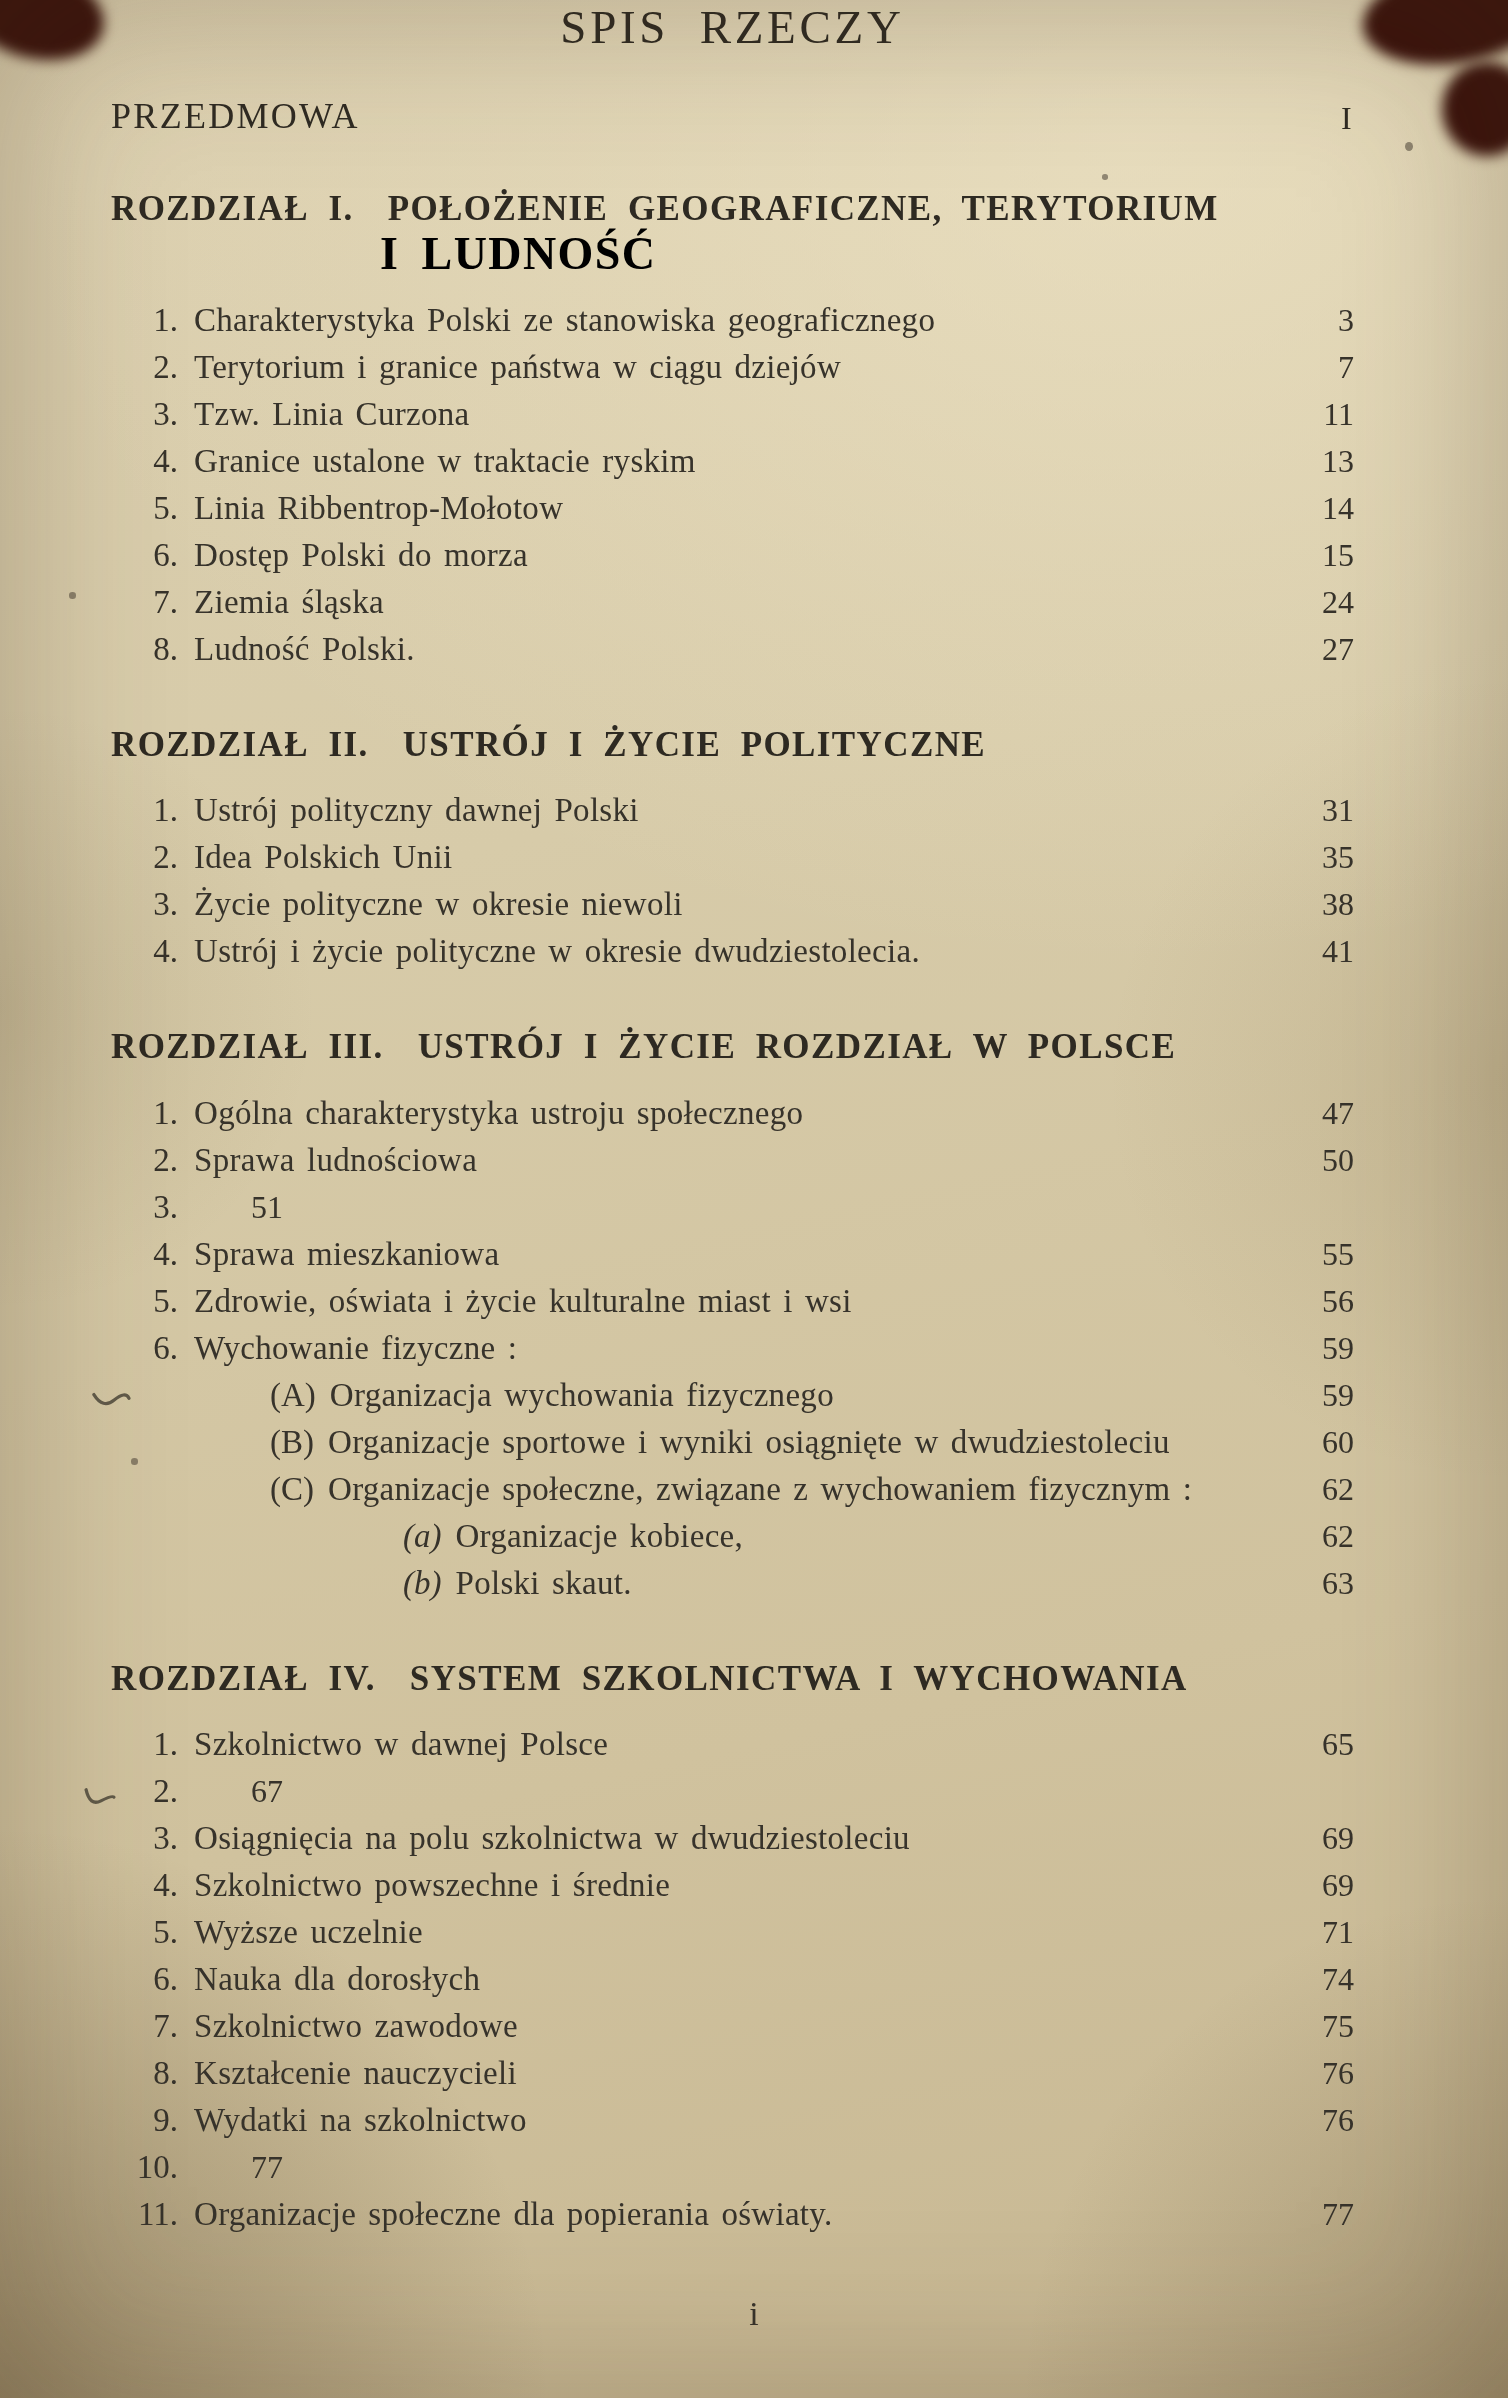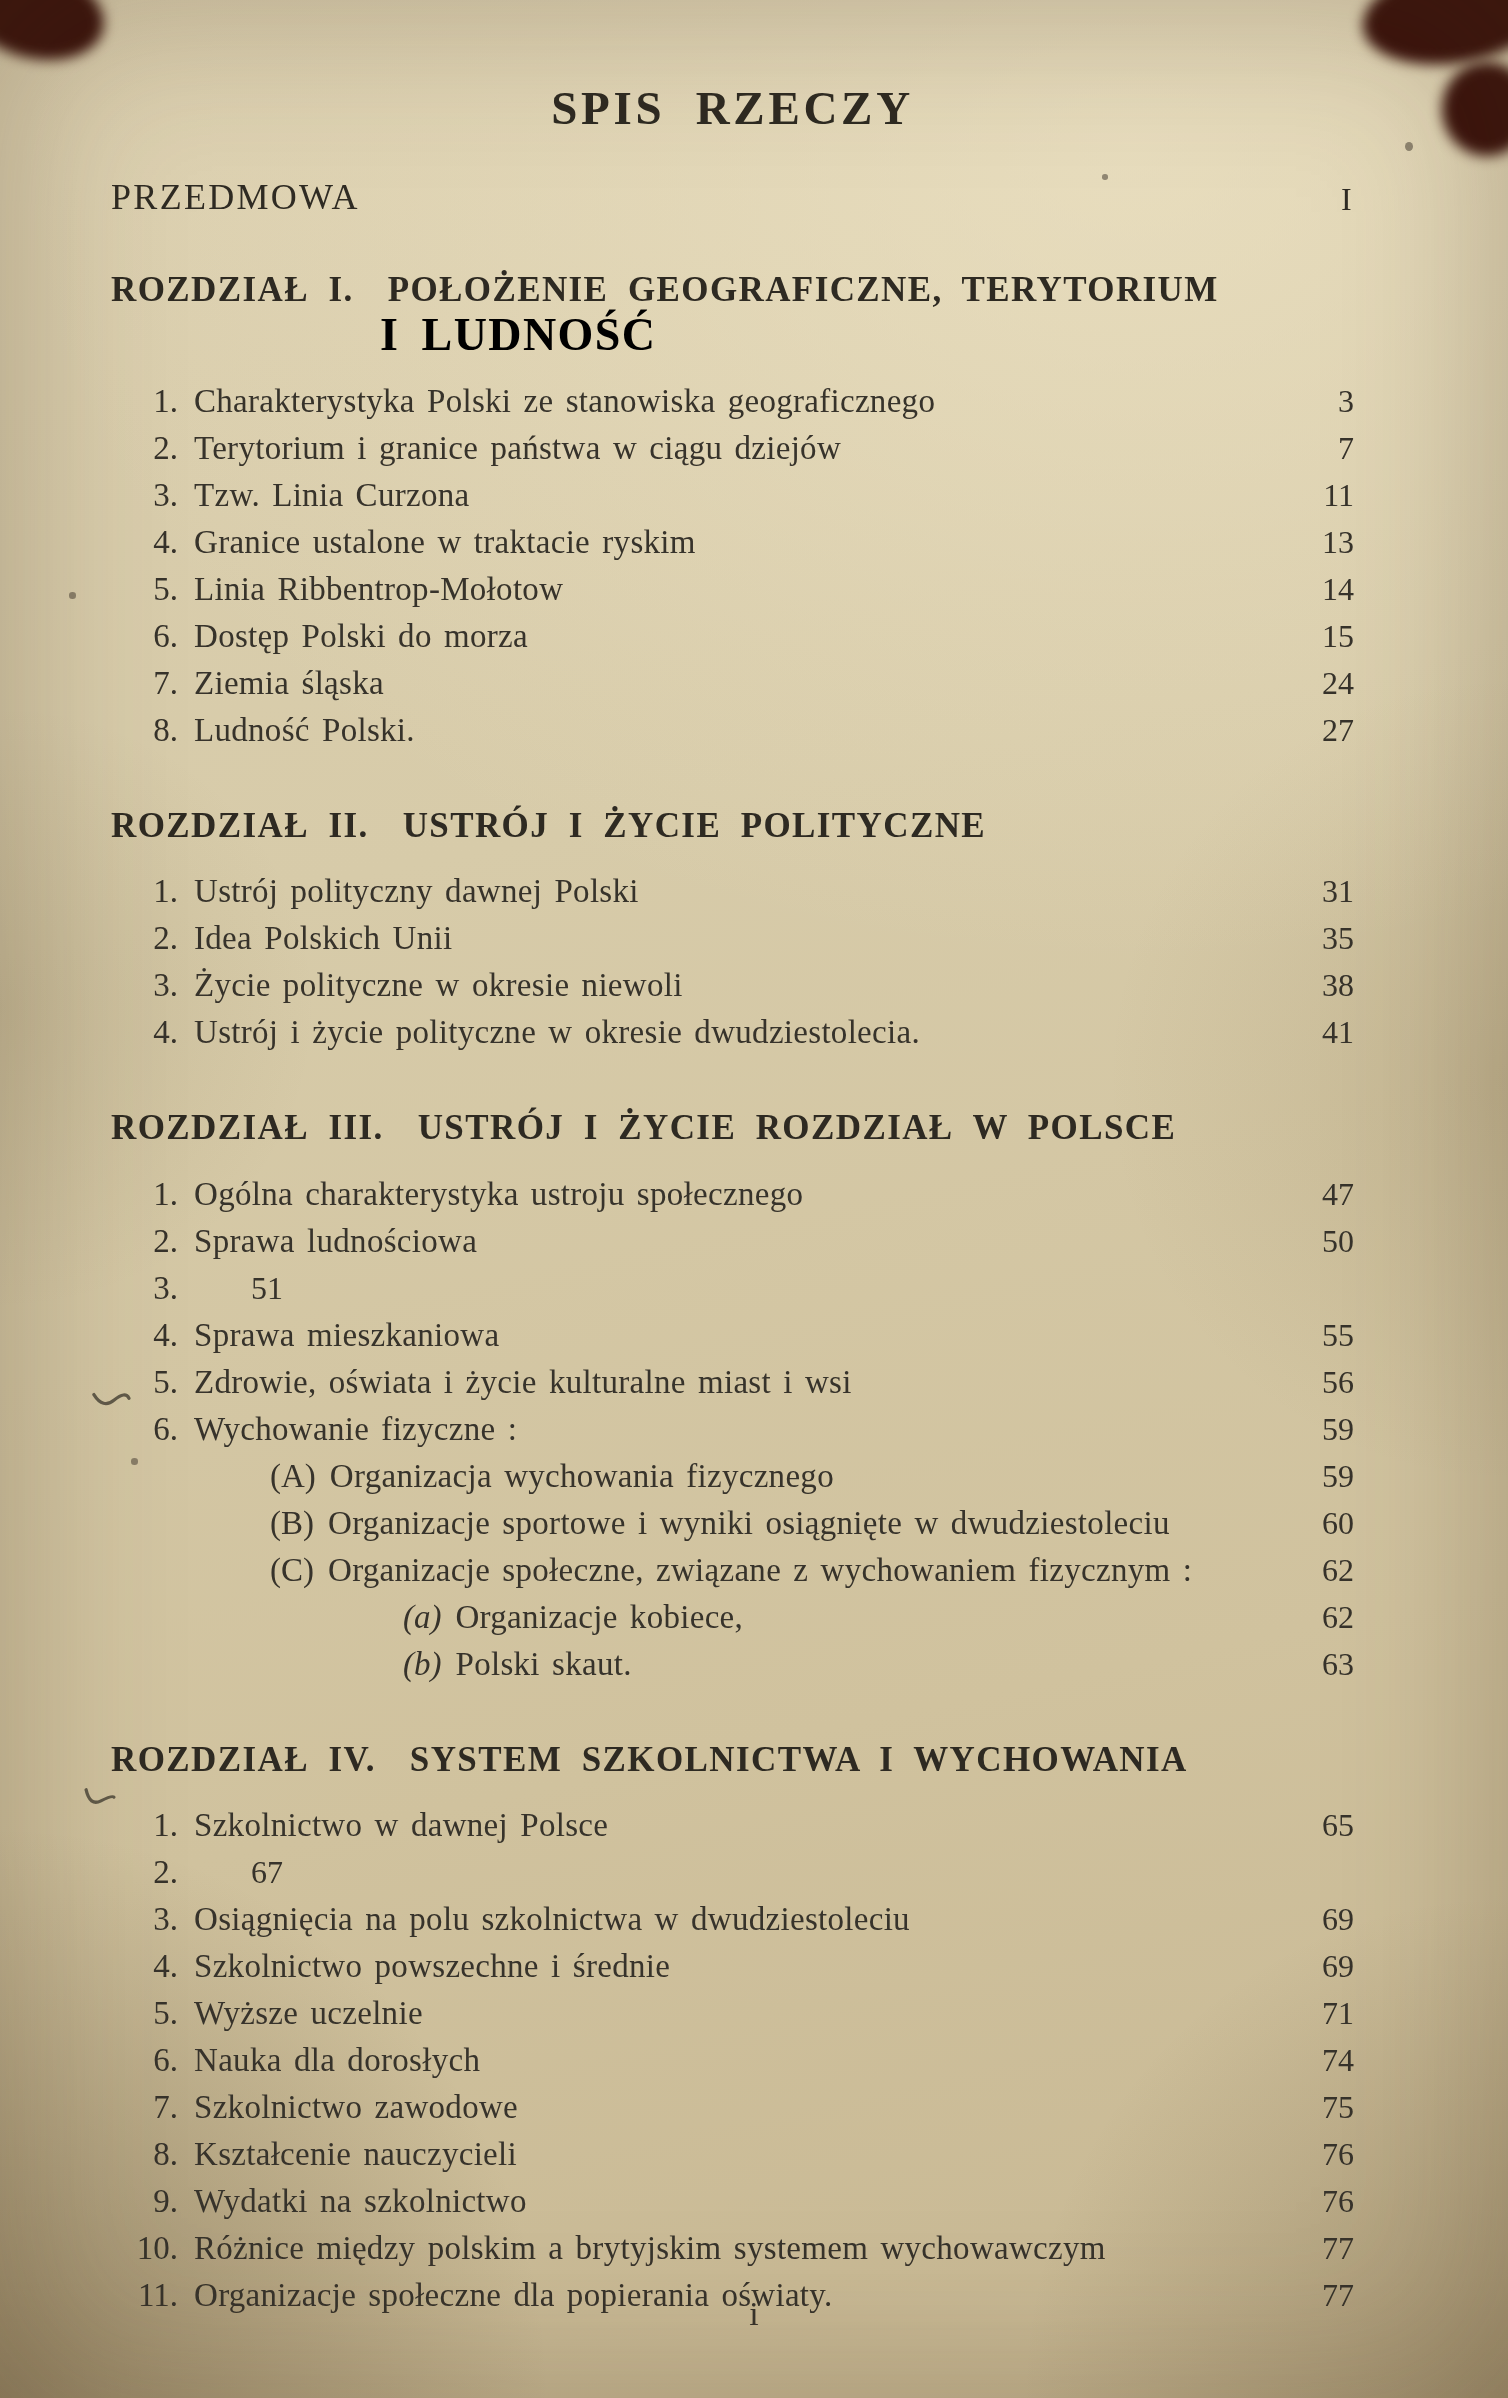--- a/index.html
+++ b/index.html
@@ -33,22 +33,22 @@
   .speck { position:absolute; z-index:5; background:#4a4236; border-radius:50%; opacity:.55; }
   .speck.s1 { left:69px;  top:592px;  width:6.6px; height:6.6px; }
   .speck.s2 { left:1405px; top:142px; width:8.4px; height:9.4px; }
   .speck.s3 { left:1102px; top:174px; width:5.6px; height:5.6px; }
   .speck.s4 { left:131px; top:1458px; width:6.6px; height:6.6px; }
   .pencil-mark { position:absolute; z-index:5; opacity:.8; }
 
   .content { position:absolute; left:111px; top:0; width:1243px; z-index:2; }
 
   .doc-title {
-    margin-top:81px; text-align:center;
-    font-size:47px; font-weight:bold;
+    text-align:center;
+    font-size:47px; font-weight:normal;
     letter-spacing:3.7px; word-spacing:15px;
     color:#2e2a22;
   }
   .front-row {
     display:flex; align-items:flex-end;
     margin-top:41px;
     font-size:36px; letter-spacing:2.3px;
     color:#2f2b23;
   }
   .front-row .pagenum { margin-left:auto; }
@@ -281,21 +281,20 @@
             <span class="text">Kształcenie nauczycieli</span>
             <span class="pagenum">76</span>
           </div>
           <div class="row l0">
             <span class="num">9.</span>
             <span class="text">Wydatki na szkolnictwo</span>
             <span class="pagenum">76</span>
           </div>
           <div class="row l0">
             <span class="num">10.</span>
-            <span class="text">Różnice między polskim a brytyjskim systemem wychowawczym</span>
             <span class="pagenum">77</span>
           </div>
           <div class="row l0">
             <span class="num">11.</span>
             <span class="text">Organizacje społeczne dla popierania oświaty.</span>
             <span class="pagenum">77</span>
           </div>
         </div>
       </div>
     </div>

